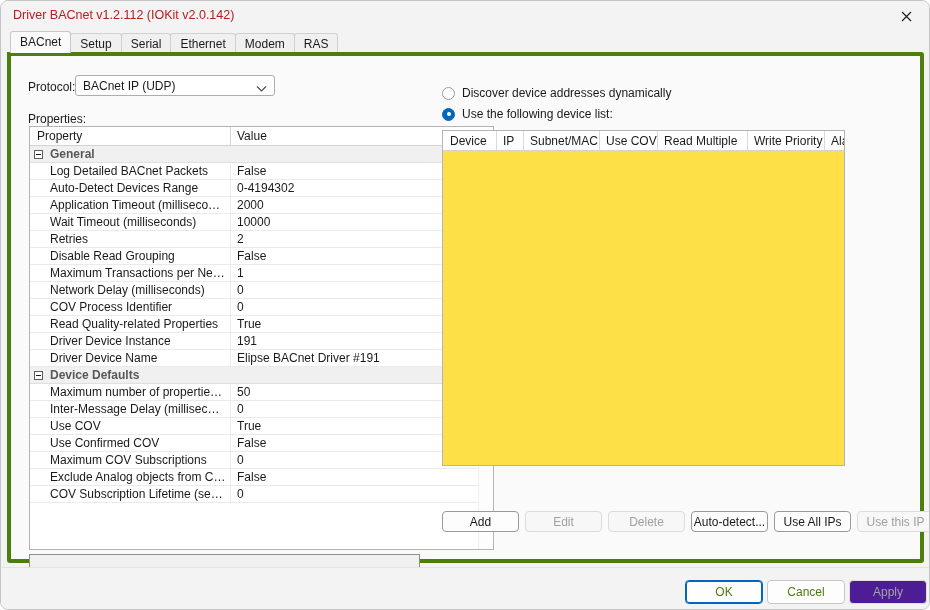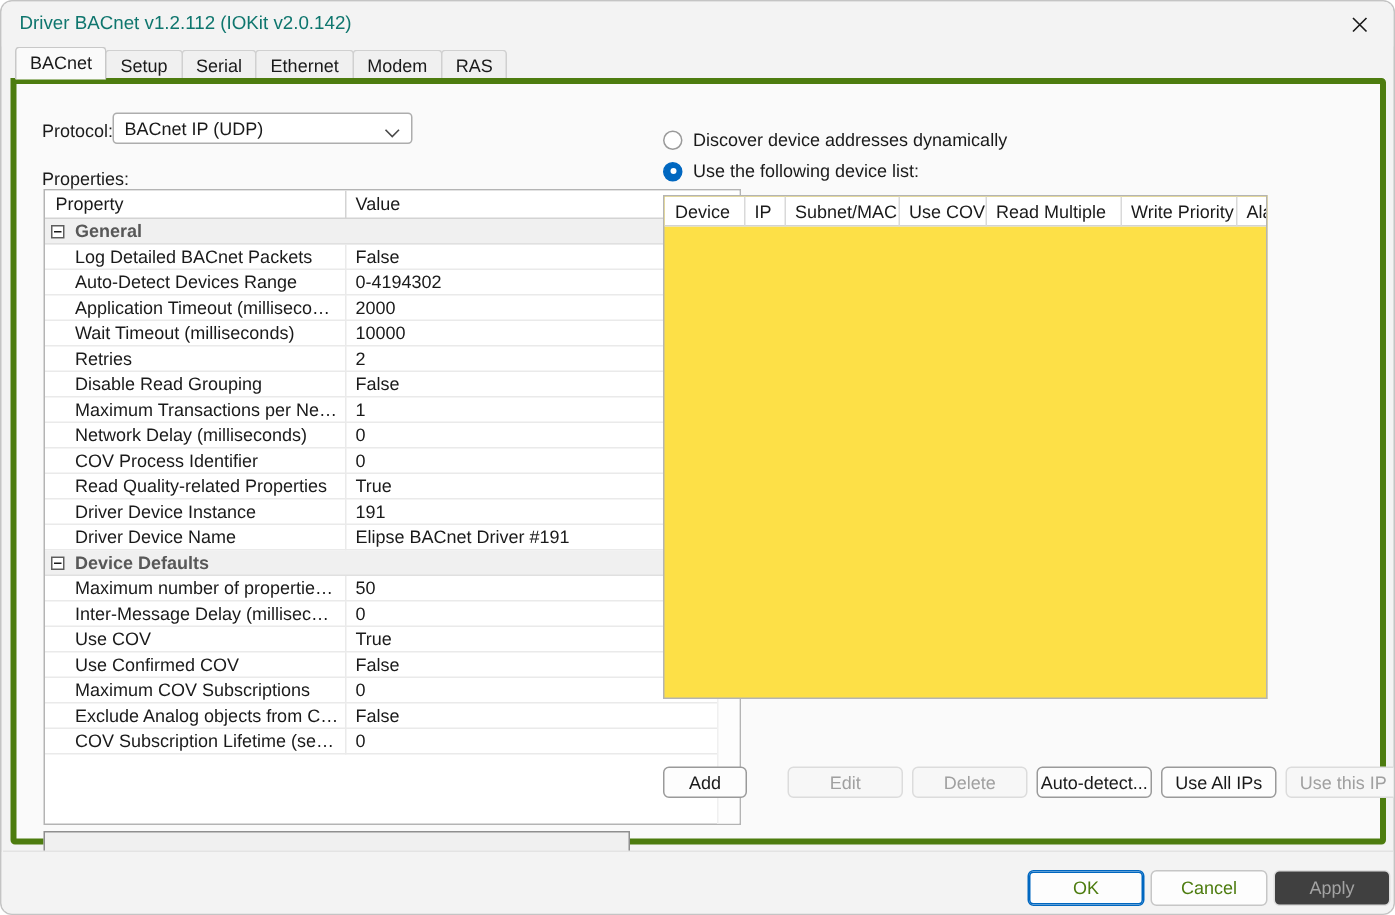--- a/index.html
+++ b/index.html
@@ -19,21 +19,21 @@
     box-sizing:border-box;
     overflow:hidden;
   }
   
   .titlebar{
     position:absolute;left:0;top:0;width:100%;height:30px;
     background:#f3f3f3;
   }
   .title-text{
     position:absolute;left:12px;top:7px;
-    font-size:12.5px;color:#0f766e;
+    font-size:12.5px;color:#b91c1c;
     white-space:nowrap;
   }
   .close-btn{
     position:absolute;right:0;top:0;width:45px;height:30px;
     display:flex;align-items:center;justify-content:center;
     cursor:default;
   }
   .close-btn svg{display:block;}
 
   
@@ -241,21 +241,21 @@
   .fbtn{
     position:absolute;top:12px;height:24px;
     border-radius:4px;box-sizing:border-box;
     font-size:12px;display:flex;align-items:center;justify-content:center;
     background:#fdfdfd;border:1px solid #c6c6c6;color:#4d7c0f;
     cursor:default;
   }
   .fbtn.default{
     border:1px solid #0067c0;box-shadow:0 0 0 1px #0067c0 inset;
   }
-  .fbtn.disabled{color:#a3a3a3;border-color:#dedede;background:#404040;}
+  .fbtn.disabled{color:#a3a3a3;border-color:#dedede;background:#4c1d95;}
 </style>
 </head>
 <body>
 
 <div class="window">
 
   <div class="titlebar">
     <div class="title-text">Driver BACnet v1.2.112 (IOKit v2.0.142)</div>
     <div class="close-btn">
       <span>
@@ -429,21 +429,21 @@
           <span class="col" style="left: 163px;">Use COV</span>
           <span class="sep" style="left: 214px;"></span>
           <span class="col" style="left: 221px;">Read Multiple</span>
           <span class="sep" style="left: 304px;"></span>
           <span class="col" style="left: 311px; text-align: right;">Write Priority</span>
           <span class="sep" style="left: 381px;"></span>
           <span class="col" style="left: 388px;">Alarms</span>
         </div>
     </div>
 
-    <div class="btn strong" style="left:431px;top:455px;width:56px;">Add</div>
+    <div class="btn strong" style="left:431px;top:455px;width:77px;">Add</div>
     <div class="btn disabled" style="left:514px;top:455px;width:77px;">Edit</div>
     <div class="btn disabled" style="left:597px;top:455px;width:77px;">Delete</div>
     <div class="btn strong" style="left:680px;top:455px;width:77px;">Auto-detect...</div>
     <div class="btn strong" style="left:763px;top:455px;width:77px;">Use All IPs</div>
     <div class="btn disabled" style="left:846px;top:455px;width:77px;">Use this IP</div>
 
     <div class="curip">
       <span>Current IP:</span><span class="v">(all)</span>
     </div>
   </div>

